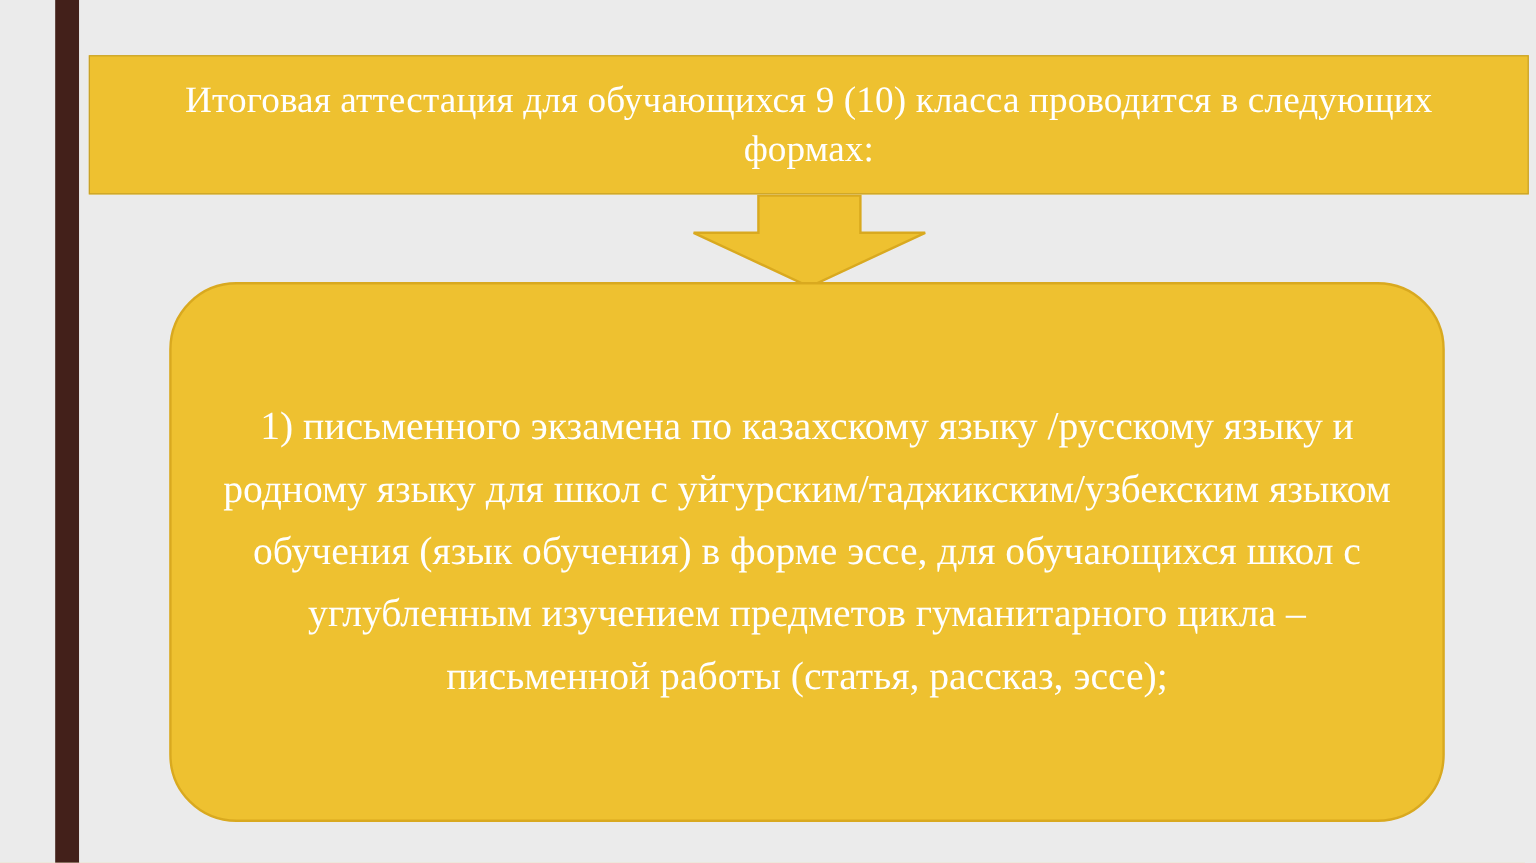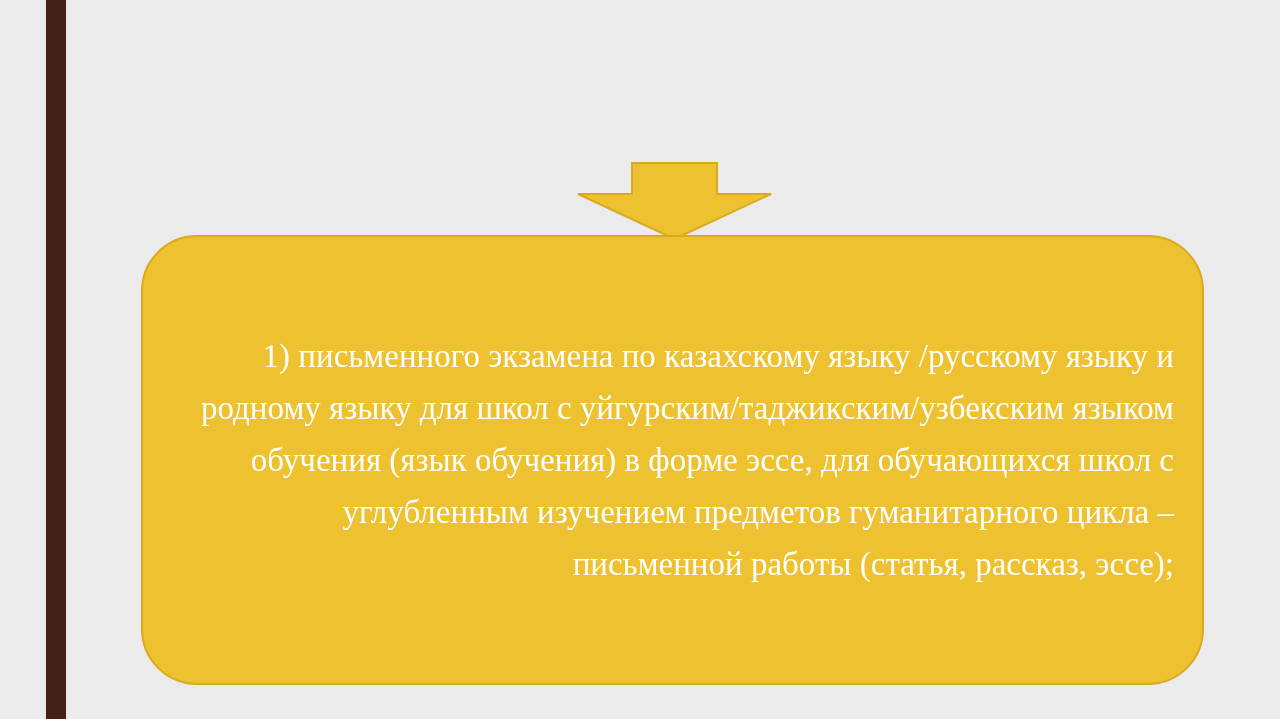--- a/index.html
+++ b/index.html
@@ -88,32 +88,35 @@
     border-radius: 56px;
     box-sizing: border-box;
     display: flex;
     align-items: center;
     justify-content: center;
   }
   .body-text {
     color: #ffffff;
     font-size: 33px;
     line-height: 1.58;
-    text-align: right;
+    text-align: center;
     padding: 0 28px;
   }
 </style>
 </head>
 <body>
 
 <div class="left-strip"></div>
 <div class="left-bar-dark"></div>
 
 <div class="content-area">
 
+  <div class="title-banner">
+    <div class="title-text">Итоговая аттестация для обучающихся 9 (10) класса проводится в следующих формах:</div>
+  </div>
 
   <div class="arrow-wrap">
     <svg class="arrow-svg" width="195" height="78" viewBox="0 0 195 78" xmlns="http://www.w3.org/2000/svg">
       <polygon points="55,1 140,1 140,32 194,32 97.5,77 1,32 55,32" fill="#eec130" stroke="#d9a91f" stroke-width="2"></polygon>
     </svg>
   </div>
 
   <div class="body-box">
     <div class="body-text">1) письменного экзамена по казахскому языку /русскому языку и родному языку для школ с уйгурским/таджикским/узбекским языком обучения (язык обучения) в форме эссе, для обучающихся школ с углубленным изучением предметов гуманитарного цикла – письменной работы (статья, рассказ, эссе);</div>
   </div>

